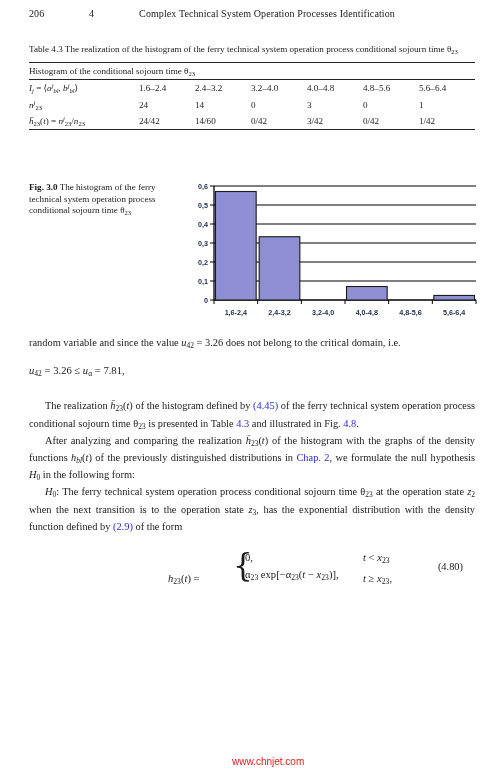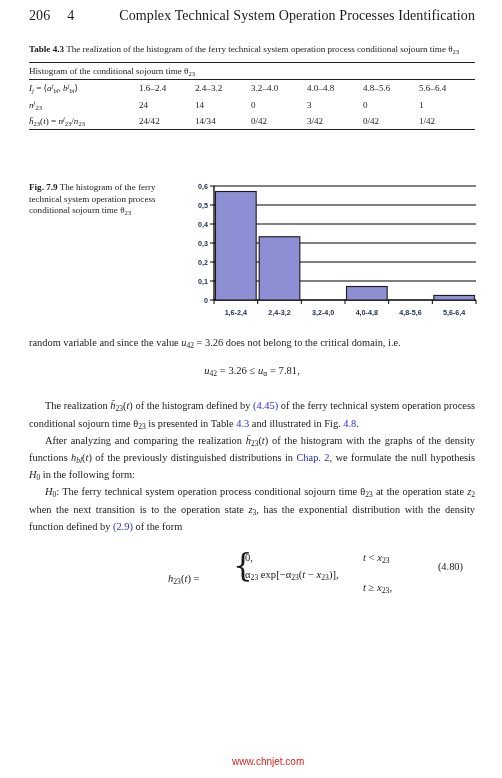--- a/index.html
+++ b/index.html
@@ -21,40 +21,40 @@
     width: 502px; height: 778px;
   }
 
   
   .runhead {
     position: absolute;
     left: 29px; top: 8px;
     width: 446px;
     display: flex;
     align-items: baseline;
-    font-size: 14px;
+    font-size: 10px;
     letter-spacing: 0.1px;
   }
   .runhead .folio { width: 60px; }
   .runhead .chapnum { margin-right: 10px; }
   .runhead .chaptitle { white-space: nowrap; margin-left: 35px; }
 
   
   .table-block {
     position: absolute;
     left: 29px; top: 44px;
     width: 446px;
   }
   .tbl-caption {
     font-size: 9.1px;
     line-height: 11.6px;
     text-align: justify;
     margin-bottom: 5px;
   }
-  .tbl-caption .lbl { font-weight: bold; }
+  .tbl-caption .lbl { font-weight: normal; }
   .sub { font-size: 0.72em; vertical-align: -0.28em; }
   .sup { font-size: 0.72em; vertical-align: 0.42em; }
   .it { font-style: italic; }
 
   table.data {
     width: 446px;
     border-collapse: collapse;
     font-size: 9.1px;
   }
   table.data td {
@@ -93,42 +93,42 @@
     left: 29px;
     width: 446px;
     font-size: 10.4px;
     line-height: 14.1px;
     text-align: justify;
   }
   .body p { margin: 0; }
   .indent { text-indent: 16px; }
   .ref { color: #2b2bd4; }
   .eqline {
-    text-align: center;
+    text-align: left;
     margin: 11px 0 11px 0;
     font-size: 10.6px;
   }
   .eq480 {
     position: relative;
     margin: 14px 0 10px 0;
     height: 40px;
   }
   .eq480 .lhs {
     position: absolute; left: 139px; top: 24px;
     font-size: 10.6px;
   }
   .eq480 .brace {
     position: absolute; left: 204px; top: 2px;
     font-size: 31px; line-height: 31px;
     font-family: "DejaVu Serif", serif;
   }
   .eq480 .case1 { position: absolute; left: 216px; top: 3px; font-size: 10.6px; }
   .eq480 .case2 { position: absolute; left: 216px; top: 20px; font-size: 10.6px; }
   .eq480 .cond1 { position: absolute; left: 334px; top: 3px; font-size: 10.6px; }
-  .eq480 .cond2 { position: absolute; left: 334px; top: 33px; font-size: 10.6px; }
+  .eq480 .cond2 { position: absolute; left: 334px; top: 24px; font-size: 10.6px; }
   .eq480 .tag { position: absolute; right: 12px; top: 12px; font-size: 10.4px; }
 
   .watermark {
     position: absolute;
     left: 232px; top: 756px;
     font-family: Liberation Sans, sans-serif;
     font-size: 10px;
     color: #e01b1b;
   }
 </style>
@@ -177,33 +177,33 @@
           <td>3</td>
           <td>0</td>
           <td>1</td>
         </tr>
 
         <tr class="rule-bot">
           <td class="c0">
             <span class="it">h̄</span><span class="sub">23</span>(<span class="it">t</span>) = <span class="it">n</span><span class="sup it">j</span><span class="sub">23</span>/<span class="it">n</span><span class="sub">23</span>
           </td>
           <td>24/42</td>
-          <td>14/34</td>
+          <td>14/60</td>
           <td>0/42</td>
           <td>3/42</td>
           <td>0/42</td>
           <td>1/42</td>
         </tr>
       </tbody>
     </table>
   </div>
 
   <div class="fig-block">
     <div class="fig-caption">
-      <span class="lbl">Fig. 7.9</span>
+      <span class="lbl">Fig. 3.0</span>
       <span>The histogram of the ferry technical system operation process conditional sojourn time θ</span><span class="sub">23</span>
     </div>
 
     <div class="chart-wrap">
       <svg class="chart" id="chart-svg" width="294" height="148" viewBox="0 0 294 148">
           <line x1="30" y1="120" x2="292" y2="120" stroke="#000000" stroke-width="1.3"></line>
           <line x1="30" y1="101" x2="292" y2="101" stroke="#000000" stroke-width="1"></line>
           <line x1="30" y1="82" x2="292" y2="82" stroke="#000000" stroke-width="1"></line>
           <line x1="30" y1="63" x2="292" y2="63" stroke="#000000" stroke-width="1"></line>
           <line x1="30" y1="43.999999999999986" x2="292" y2="43.999999999999986" stroke="#000000" stroke-width="1"></line>

